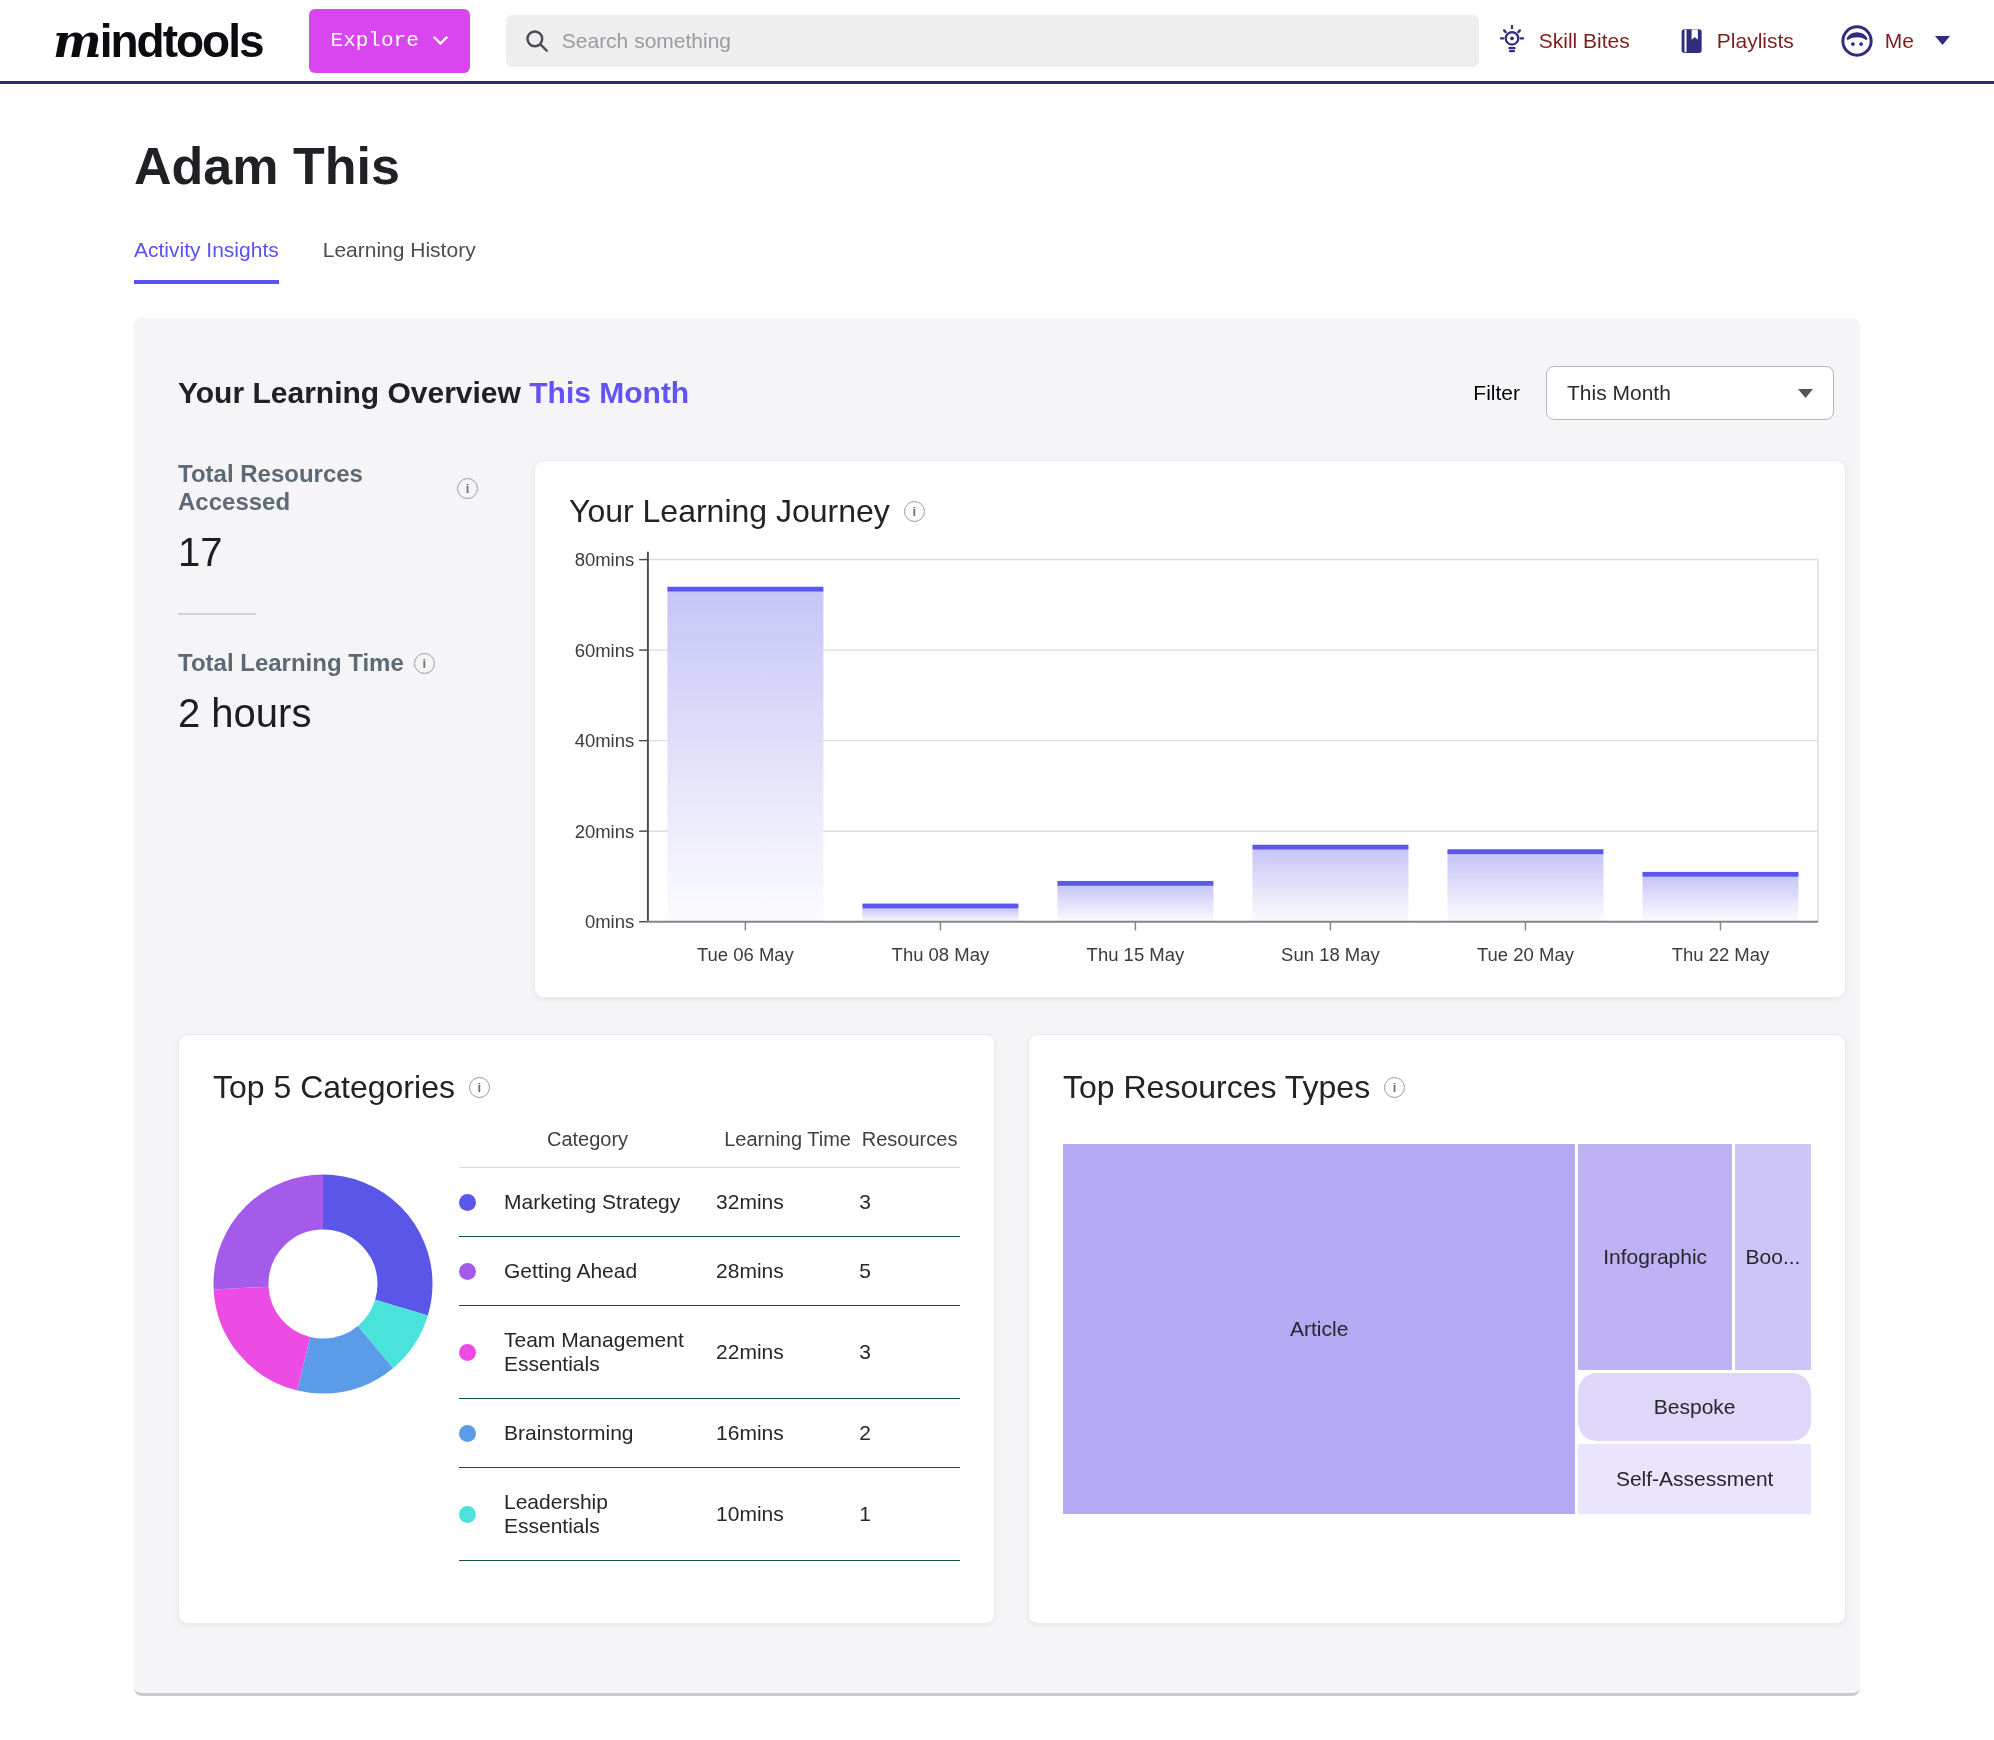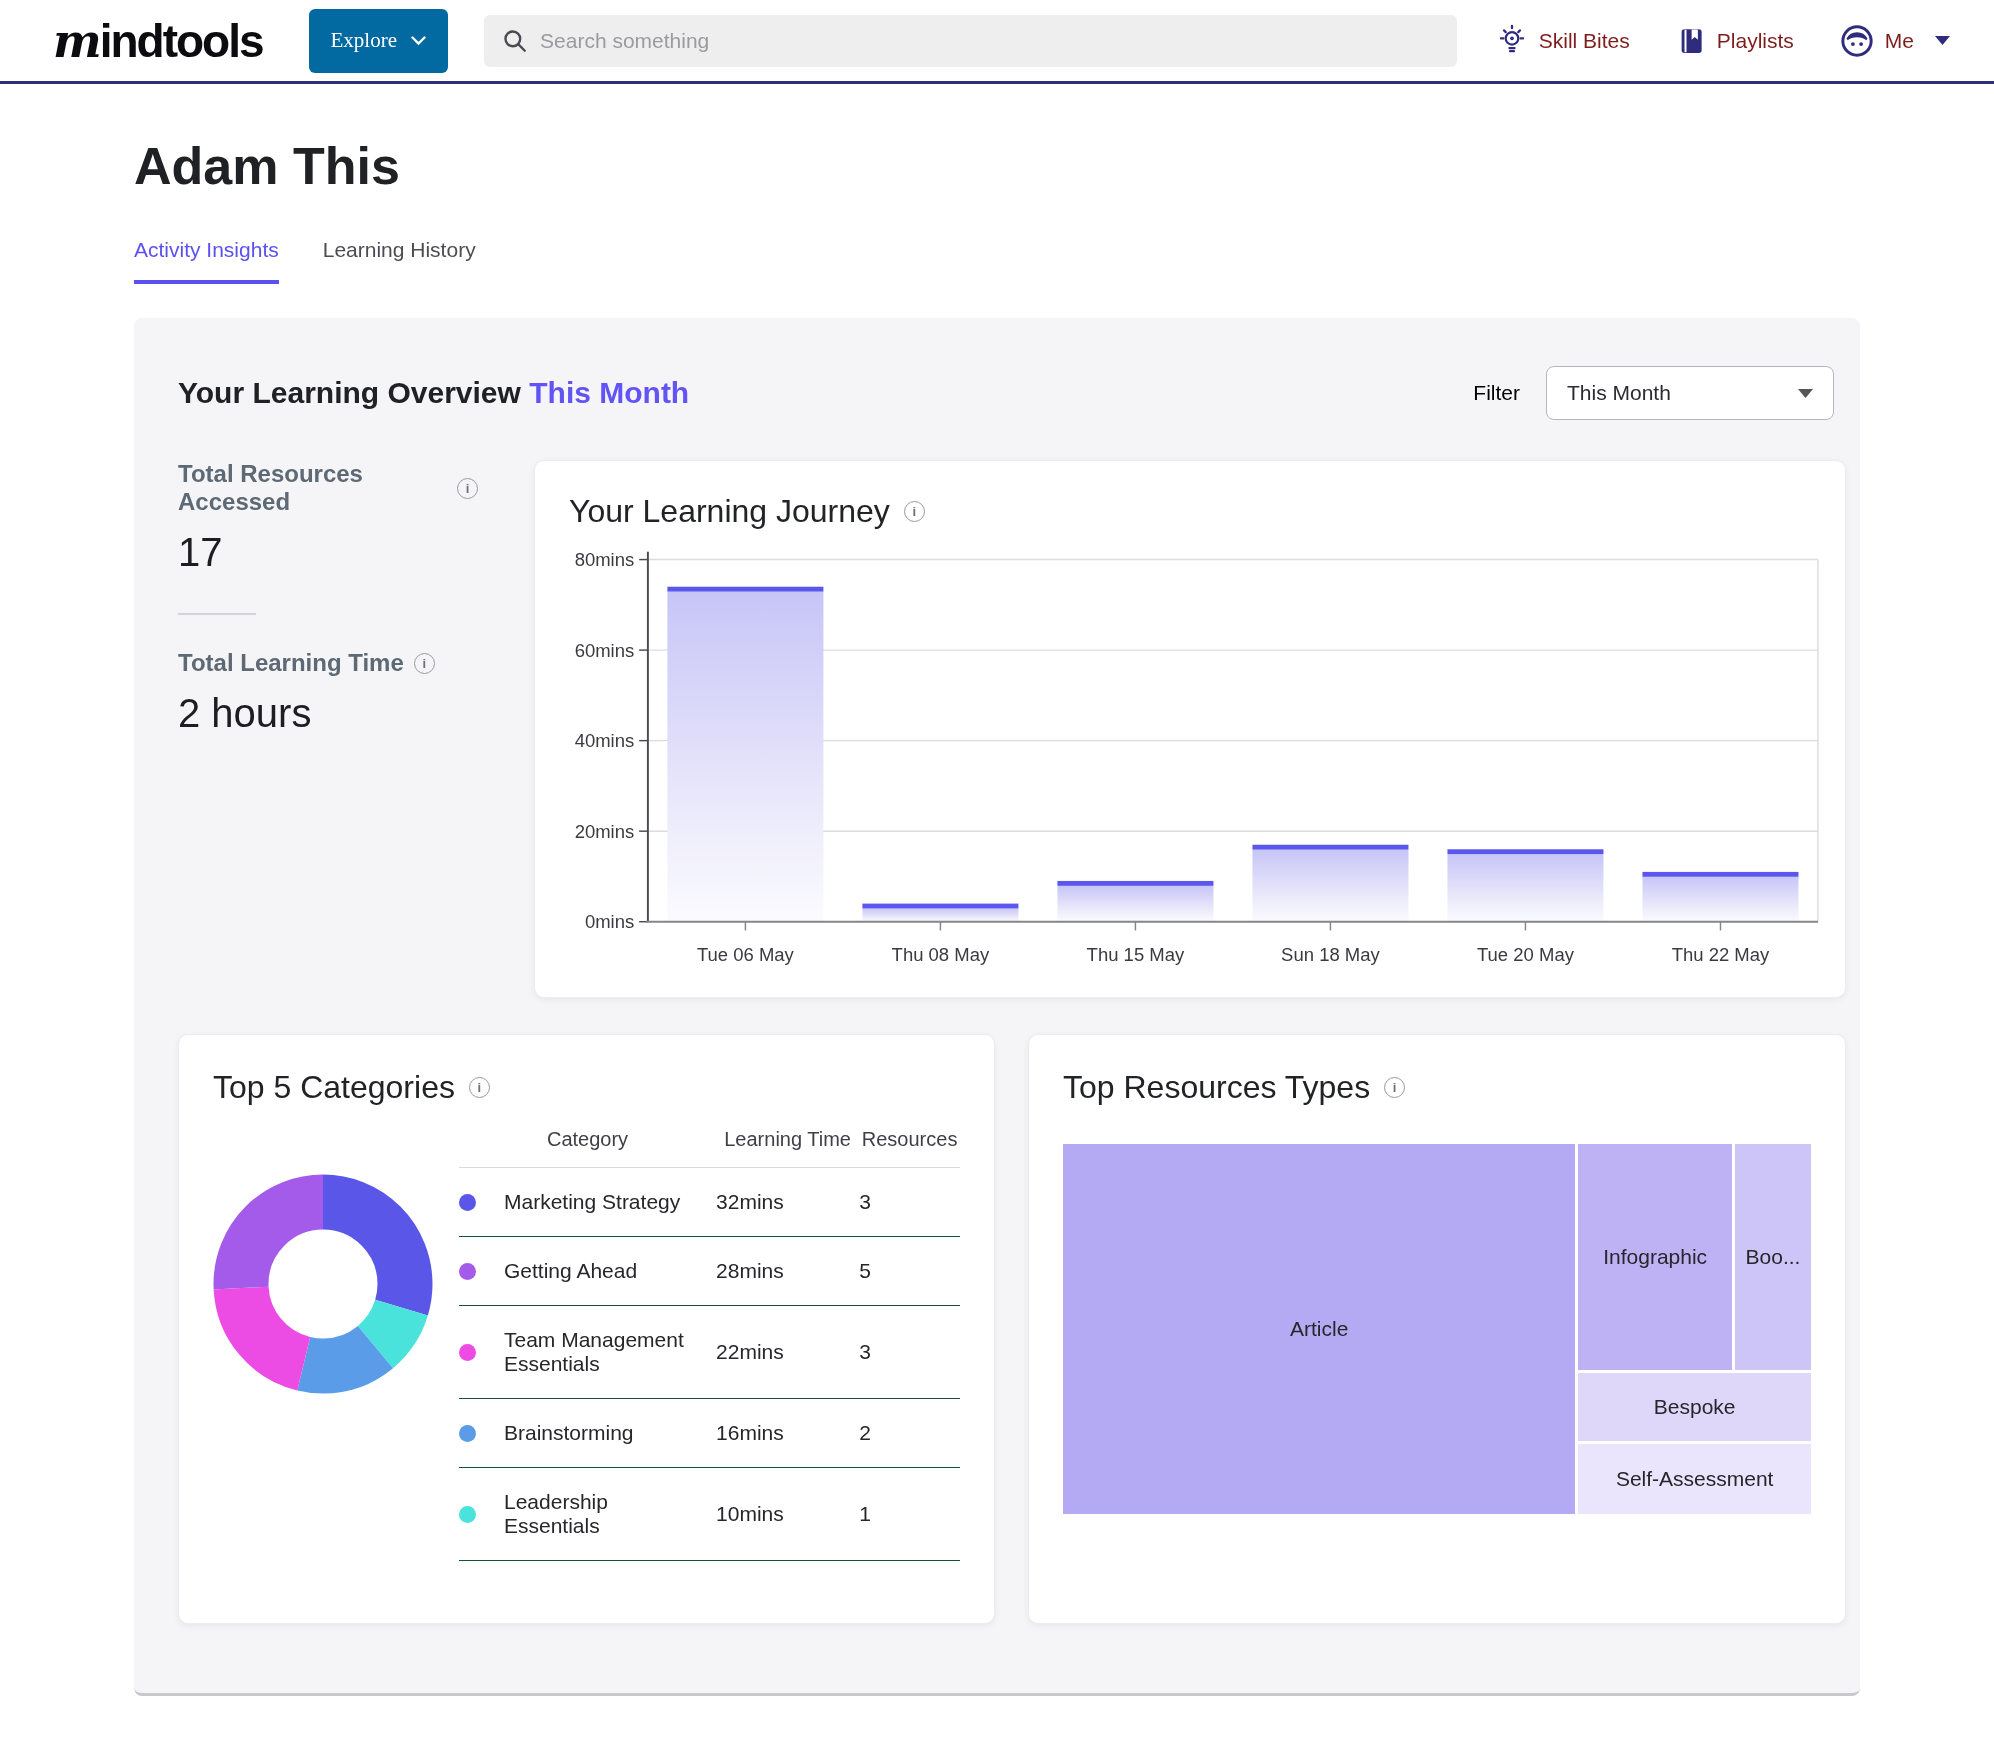--- a/index.html
+++ b/index.html
@@ -4,23 +4,23 @@
 <style>
   * { box-sizing: border-box; margin: 0; padding: 0; }
   html,body { width:1994px; height:1740px; background:#fff; overflow:hidden;
               font-family:"Liberation Sans", sans-serif; color:#222326; }
 
   
   .navbar { height:84px; display:flex; align-items:center; padding:0 44px 0 53px;
             background:#fff; border-bottom:3px solid #2f2c7e; }
   .logo { font-size:46px; font-weight:800; letter-spacing:-2px; color:#0c0c10; }
   .logo::first-letter { font-family:"DejaVu Serif", serif; font-style:italic; font-weight:900; }
-  .explore-btn { margin-left:46px; background:#0369a1; color:#fff; border:none; border-radius:6px;
+  .explore-btn { margin-left:46px; background:#d946ef; color:#fff; border:none; border-radius:6px;
                  height:64px; padding:0 22px; font-size:21px; display:flex; align-items:center; gap:14px;
-                 cursor:pointer; font-family:Liberation Serif, serif; }
+                 cursor:pointer; font-family:Liberation Mono, monospace; }
   .searchbar { margin-left:36px; width:973px; height:52px; background:#eeeeef; border-radius:6px;
                display:flex; align-items:center; padding:0 18px; gap:12px; }
   .searchbar input { border:none; background:transparent; outline:none; font-size:21px; flex:1;
                      color:#333; font-family:inherit; }
   .searchbar input::placeholder { color:#9a9aa0; }
   .nav-right { margin-left:auto; display:flex; align-items:center; gap:46px; }
   .nav-link { display:flex; align-items:center; gap:11px; color:#7f1d1d; font-size:21px;
               font-weight:500; cursor:pointer; }
 
   
@@ -344,21 +344,21 @@
           </div>
           <div class="tm-right">
             <div class="tm-toprow">
               <div class="tm-block tm-info" style="background: rgb(190, 178, 245);">
                 <span class="tm-label">Infographic</span>
               </div>
               <div class="tm-block tm-boo" style="background: rgb(205, 196, 248);">
                 <span class="tm-label">Boo...</span>
               </div>
             </div>
-            <div class="tm-block tm-bespoke" style="background: rgb(222, 215, 250);">
+            <div class="tm-block tm-bespoke" style="background: rgb(222, 215, 250); border-radius: 19px;">
               <span class="tm-label">Bespoke</span>
             </div>
             <div class="tm-block tm-self" style="background: rgb(234, 229, 252);">
               <span class="tm-label">Self-Assessment</span>
             </div>
           </div>
         </div>
       </div>
 
     </div>

